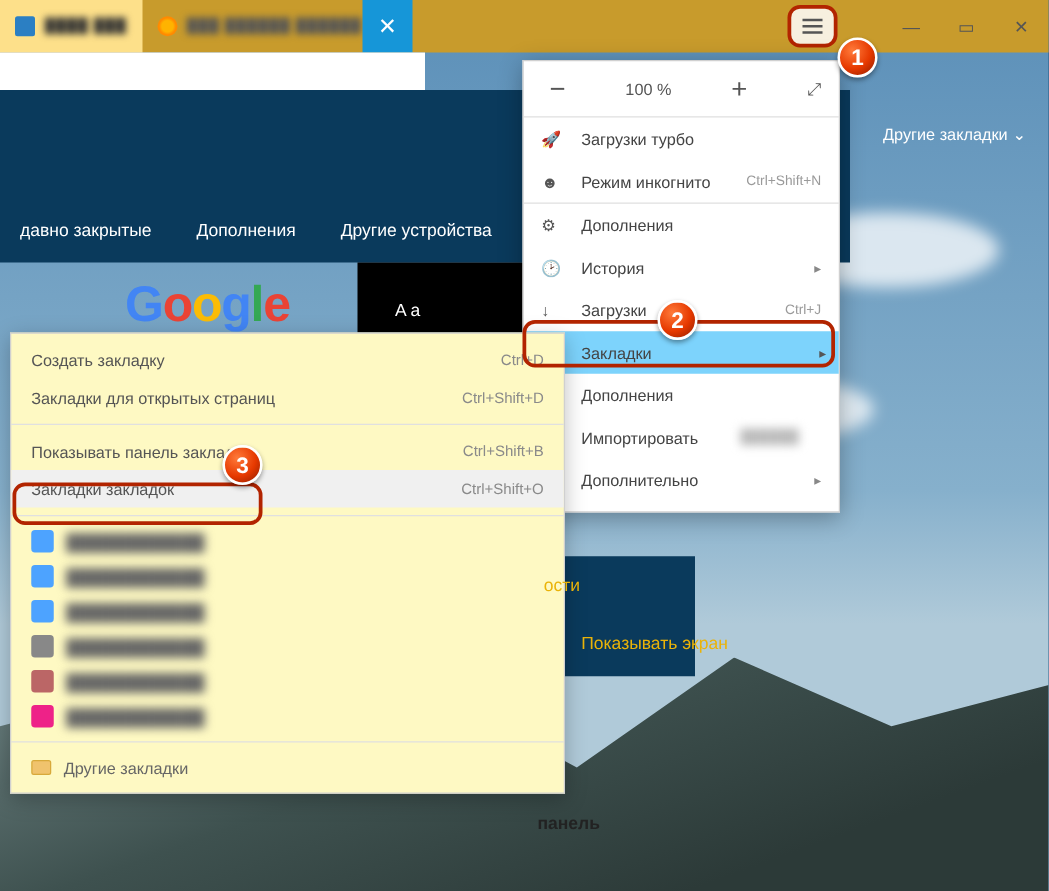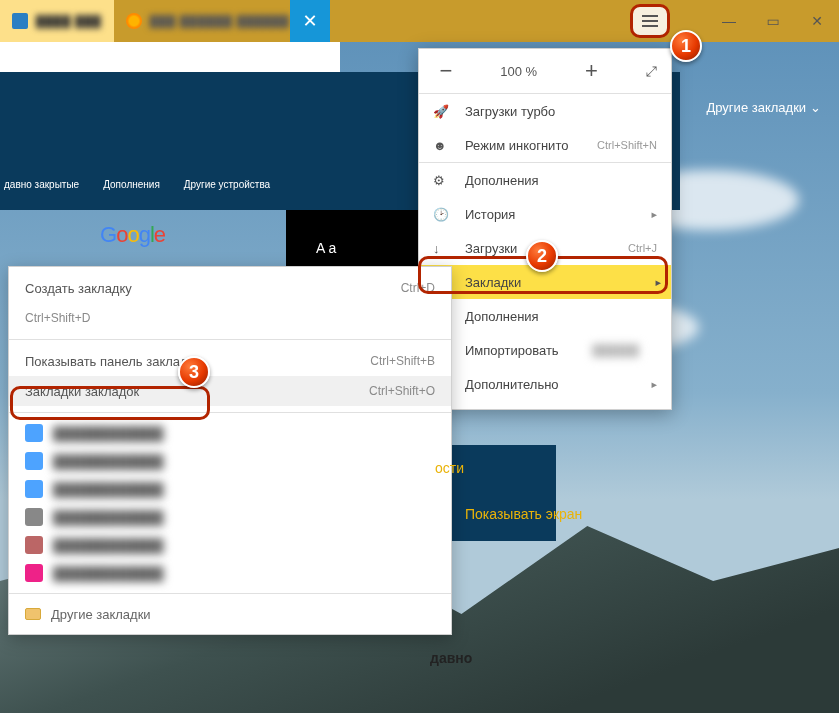--- a/index.html
+++ b/index.html
@@ -17,52 +17,52 @@
   
   .tabstrip{position:absolute;top:0;left:0;right:0;height:42px;background:#c89b2c;display:flex;align-items:center;}
   .tab{display:flex;align-items:center;gap:8px;height:42px;padding:0 12px;color:#555;font-size:12px;}
   .tab.active{background:#fde08a;color:#333;}
   .tab .favicon{width:16px;height:16px;border-radius:2px;background:#2b7fc3;}
   .tab .favicon.sun{background:radial-gradient(circle,#ffb300 40%,#ff8a00 60%);border-radius:50%;}
   .tab .title{filter:blur(3px);letter-spacing:1px;font-size:11px;}
   .tab-close-hl{position:absolute;top:0;left:290px;width:40px;height:42px;background:#1696d8;color:#fff;display:flex;align-items:center;justify-content:center;font-size:18px;}
   .addrbar{position:absolute;top:42px;left:0;width:340px;height:30px;background:#fff;}
 
-  .navstrip{position:absolute;top:160px;left:0;width:500px;height:48px;color:#fff;font-size:10px;display:flex;align-items:center;gap:24px;padding-left:4px;}
+  .navstrip{position:absolute;top:160px;left:0;width:500px;height:48px;color:#fff;font-size:14px;display:flex;align-items:center;gap:36px;padding-left:16px;}
   .navstrip span{cursor:pointer;}
   .darkblue-block{position:absolute;top:72px;left:0;width:680px;height:138px;background:#0a3a5c;}
 
-  .google-logo{position:absolute;top:222px;left:100px;font-size:22px;font-weight:400;letter-spacing:-1px;}
+  .google-logo{position:absolute;top:222px;left:100px;font-size:40px;font-weight:700;letter-spacing:-1px;}
   .g-b{color:#4285F4;} .g-r{color:#EA4335;} .g-y{color:#FBBC05;} .g-g{color:#34A853;}
 
   .black-strip{position:absolute;top:210px;left:286px;width:265px;height:56px;background:#000;color:#fff;font-size:14px;padding:30px 0 0 30px;}
 
   
-  .submenu{position:absolute;top:266px;left:8px;width:444px;background:#ffffff;border:1px solid #d0d0d0;box-shadow:0 4px 16px rgba(0,0,0,.25);padding:6px 0;}
+  .submenu{position:absolute;top:266px;left:8px;width:444px;background:#fef9c3;border:1px solid #d0d0d0;box-shadow:0 4px 16px rgba(0,0,0,.25);padding:6px 0;}
   .sm-row{display:flex;align-items:center;justify-content:space-between;height:30px;padding:0 16px;font-size:13px;color:#555;cursor:pointer;}
   .sm-row.highlight{background:#f0f0f0;}
   .sm-row .sc{color:#8a8a8a;font-size:12px;}
   .sm-sep{height:1px;background:#e0e0e0;margin:6px 0;}
   .sm-bm{display:flex;align-items:center;gap:10px;height:28px;padding:0 16px;font-size:13px;color:#666;}
   .sm-bm .bmicon{width:18px;height:18px;border-radius:3px;}
   .sm-bm .bmtxt{filter:blur(4px);}
   .folder-ico{width:16px;height:12px;background:#f0c36d;border-radius:2px;border:1px solid #d8a93a;}
 
   
   .mainmenu{position:absolute;top:48px;left:418px;width:254px;background:#fff;border:1px solid #d0d0d0;box-shadow:0 4px 18px rgba(0,0,0,.3);padding-bottom:8px;}
   .zoomrow{display:flex;align-items:center;justify-content:space-between;height:44px;padding:0 14px;color:#555;}
   .zoomrow .zbtn{font-size:22px;width:26px;text-align:center;cursor:pointer;}
   .zoomrow .zval{font-size:13px;}
   .zoomrow .zfull{font-size:14px;cursor:pointer;}
   .mm-sep{height:1px;background:#e0e0e0;}
   .mm-row{display:flex;align-items:center;height:34px;padding:0 14px;font-size:13px;color:#444;cursor:pointer;position:relative;}
   .mm-row .ico{width:22px;margin-right:10px;color:#555;}
   .mm-row .sc{position:absolute;right:14px;color:#9a9a9a;font-size:11px;}
   .mm-row .chev{position:absolute;right:14px;color:#888;font-size:11px;}
-  .mm-row.highlight{background:#fde047;}
+  .mm-row.highlight{background:#7dd3fc;}
   .mm-row.highlight .chev{right:10px;color:#555;}
   .mm-row .blur{filter:blur(4px);color:#bbb;position:absolute;right:32px;font-size:11px;}
 
   
   .titlebar{position:absolute;top:0;right:0;height:42px;width:200px;display:flex;align-items:center;justify-content:flex-end;gap:0;color:#555;}
   .titlebtn{width:44px;height:42px;display:flex;align-items:center;justify-content:center;font-size:14px;cursor:pointer;}
   .hamburger{position:absolute;top:4px;left:630px;width:40px;height:34px;border:3px solid #b22400;border-radius:10px;display:flex;align-items:center;justify-content:center;cursor:pointer;background:rgba(255,255,255,.85);}
   .hamburger-lines{width:16px;height:12px;display:flex;flex-direction:column;justify-content:space-between;}
   .hamburger-lines span{display:block;height:2px;background:#555;}
 
@@ -186,20 +186,21 @@
     <span class="chev">▸</span>
   </div>
 </div>
 
 <div class="submenu">
   <div class="sm-row">
     <span>Создать закладку</span>
     <span class="sc">Ctrl+D</span>
   </div>
   <div class="sm-row">
+    <span>Закладки для открытых страниц</span>
     <span class="sc">Ctrl+Shift+D</span>
   </div>
   <div class="sm-sep"></div>
   <div class="sm-row">
     <span>Показывать панель закладок</span>
     <span class="sc">Ctrl+Shift+B</span>
   </div>
   <div class="sm-row highlight">
     <span>Закладки закладок</span>
     <span class="sc">Ctrl+Shift+O</span>
@@ -233,19 +234,19 @@
     </div>
   <div class="sm-sep"></div>
   <div class="sm-bm">
     <span class="folder-ico"></span>
     <span>Другие закладки</span>
   </div>
 </div>
 
 <div class="frag" style="top:460px;left:435px;">ости</div>
 <div class="frag" style="top:506px;left:465px;">Показывать экран</div>
-<div class="frag dark" style="top:650px;left:430px;">давно</div>
+<div class="frag dark" style="top:650px;left:430px;">панель</div>
 
 <div class="ring" style="top:256px;left:418px;width:250px;height:38px;"></div>
 <div class="ring" style="top:386px;left:10px;width:200px;height:34px;"></div>
 <div class="badge" style="top:30px;left:670px;">1</div>
 <div class="badge" style="top:240px;left:526px;">2</div>
 <div class="badge" style="top:356px;left:178px;">3</div>
 
 </body></html>

